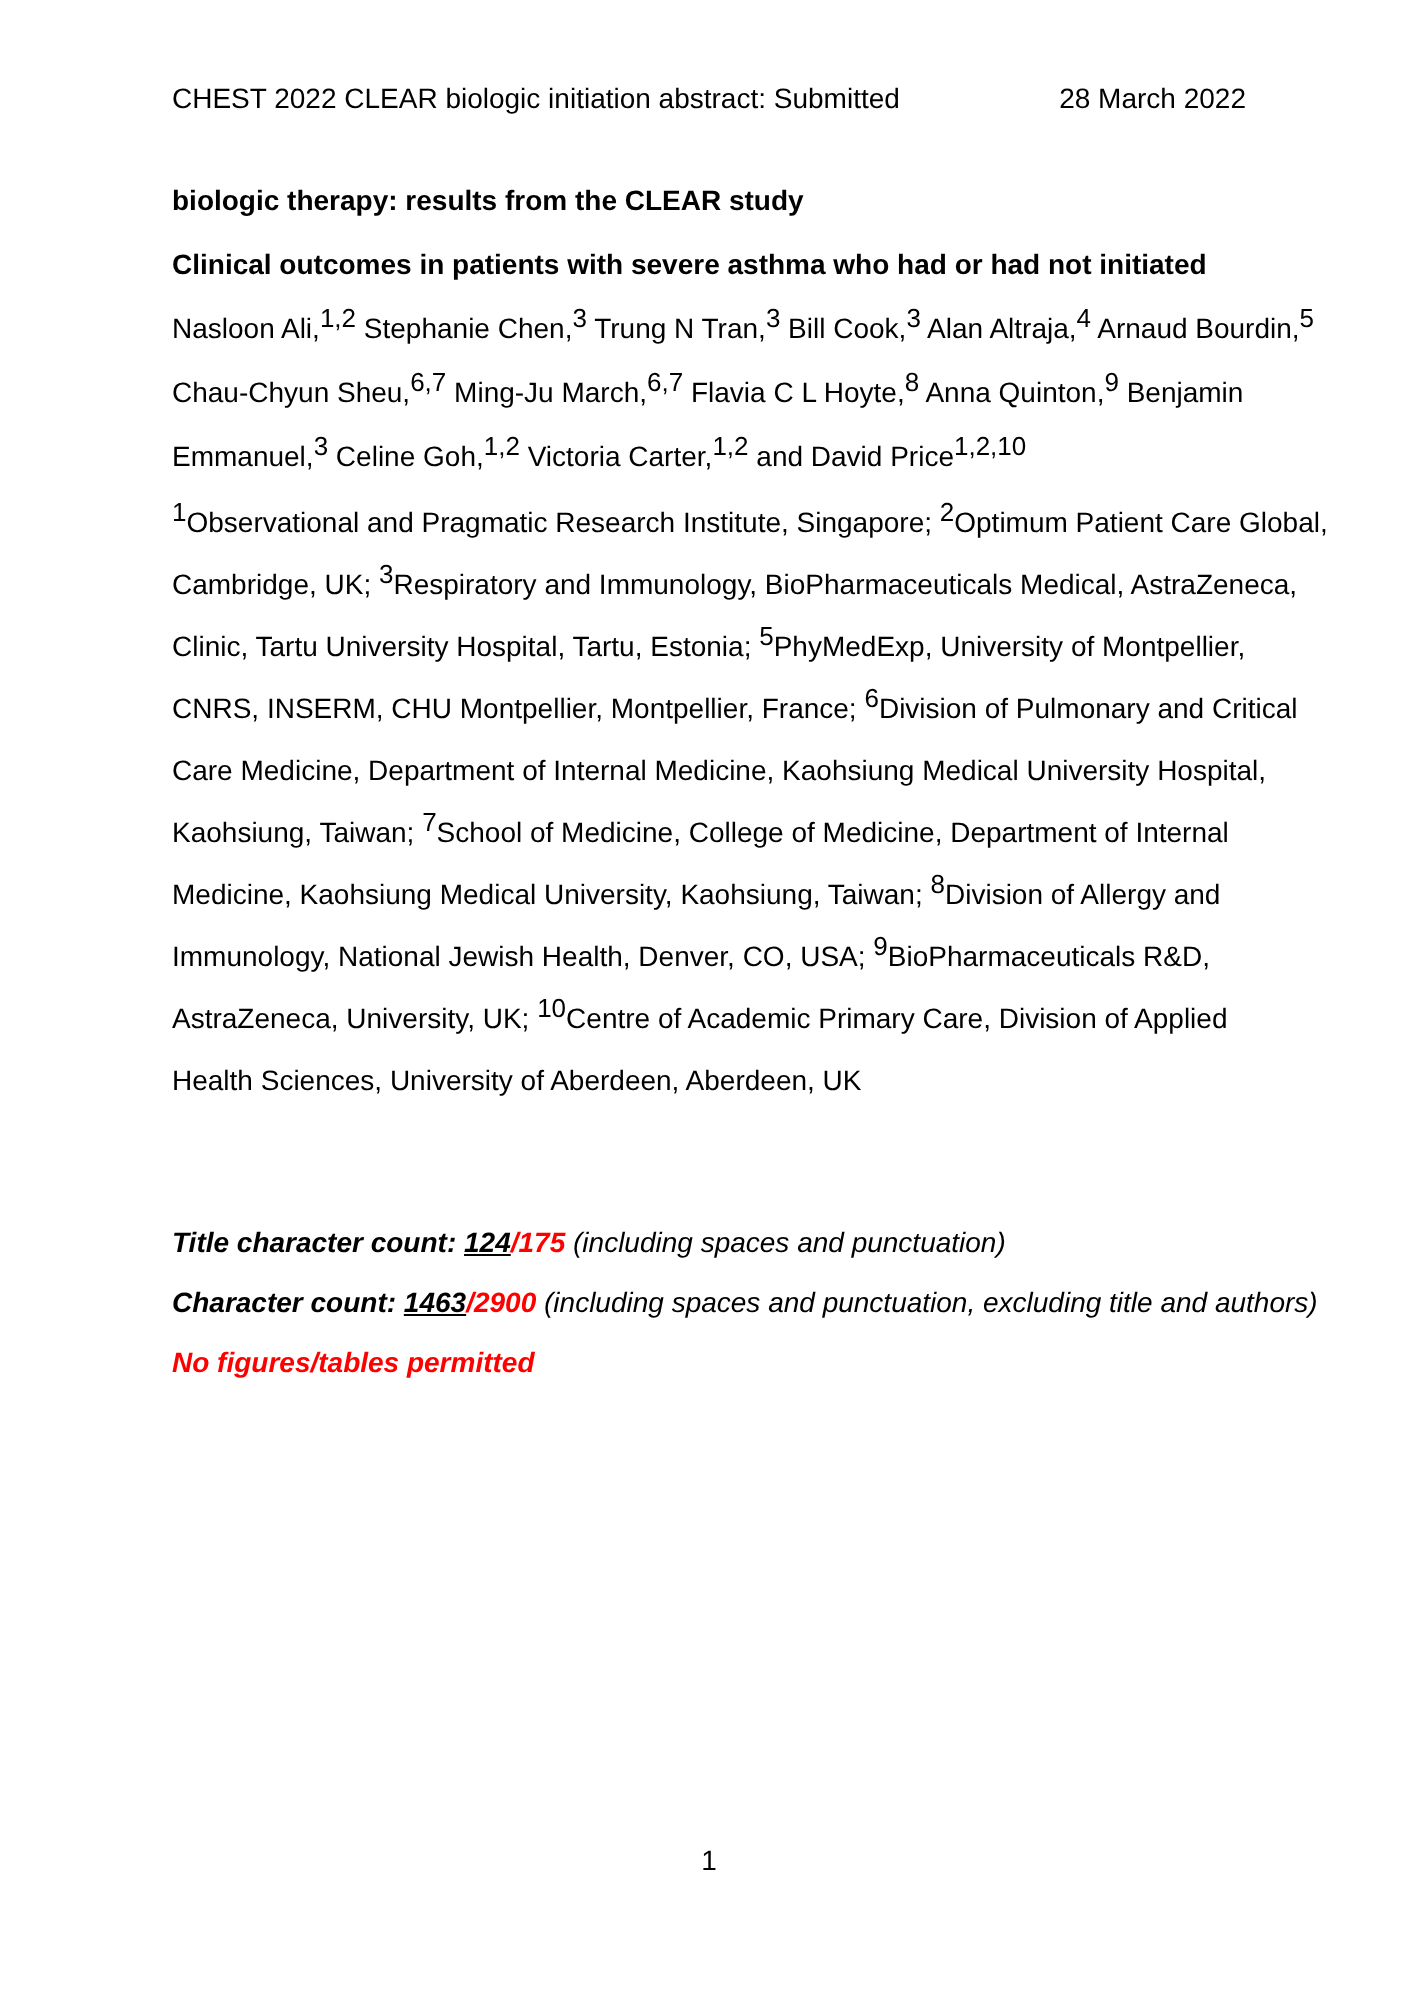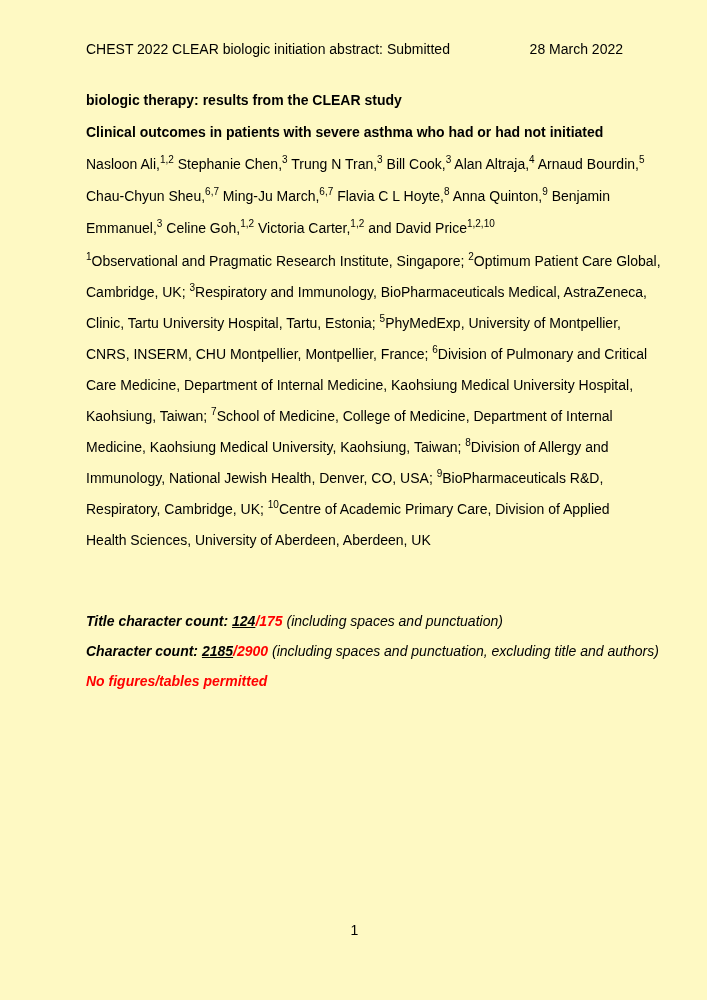--- a/index.html
+++ b/index.html
@@ -5,21 +5,21 @@
   html, body {
     margin: 0;
     padding: 0;
     background: #e8e8e8;
   }
   .page {
     position: relative;
     width: 707px;
     height: 1000px;
     margin: 0 auto;
-    background: #fef9c3;
+    background: #ffffff;
     font-family: "Liberation Sans", sans-serif;
     font-size: 14px;
     color: #000000;
     overflow: hidden;
   }
   .abs { position: absolute; left: 86px; right: 84px; }
   .header-row {
     top: 40px;
     display: flex;
     justify-content: space-between;
@@ -27,21 +27,21 @@
   }
   .title-block { top: 84px; font-weight: bold; }
   .title-block .line { line-height: 32px; white-space: nowrap; }
   .authors-block { top: 148px; }
   .authors-block .line { line-height: 32px; white-space: nowrap; }
   .affil-block { top: 246px; }
   .affil-block .line { line-height: 31px; white-space: nowrap; }
   .counts-block { top: 606px; font-style: italic; }
   .counts-block .line { line-height: 30px; white-space: nowrap; }
   .line sup {
-    font-size: 10px;
+    font-size: 13px;
     line-height: 0;
     vertical-align: super;
   }
   .b { font-weight: bold; }
   .red { color: #FF0000; }
   .u { text-decoration: underline; }
   .footer-row {
     top: 920px;
     text-align: center;
     line-height: 20px;
@@ -70,27 +70,27 @@
 
   <div class="abs affil-block">
       <div class="line"><sup>1</sup><span>Observational and Pragmatic Research Institute, Singapore; </span><sup>2</sup><span>Optimum Patient Care Global,</span></div>
       <div class="line"><span>Cambridge, UK; </span><sup>3</sup><span>Respiratory and Immunology, BioPharmaceuticals Medical, AstraZeneca,</span></div>
       <div class="line"><span>Clinic, Tartu University Hospital, Tartu, Estonia; </span><sup>5</sup><span>PhyMedExp, University of Montpellier,</span></div>
       <div class="line"><span>CNRS, INSERM, CHU Montpellier, Montpellier, France; </span><sup>6</sup><span>Division of Pulmonary and Critical</span></div>
       <div class="line"><span>Care Medicine, Department of Internal Medicine, Kaohsiung Medical University Hospital,</span></div>
       <div class="line"><span>Kaohsiung, Taiwan; </span><sup>7</sup><span>School of Medicine, College of Medicine, Department of Internal</span></div>
       <div class="line"><span>Medicine, Kaohsiung Medical University, Kaohsiung, Taiwan; </span><sup>8</sup><span>Division of Allergy and</span></div>
       <div class="line"><span>Immunology, National Jewish Health, Denver, CO, USA; </span><sup>9</sup><span>BioPharmaceuticals R&amp;D,</span></div>
-      <div class="line"><span>Respiratory, Cambridge, UK; </span><sup>10</sup><span>Centre of Academic Primary Care, Division of Applied</span></div>
+      <div class="line"><span>AstraZeneca, University, UK; </span><sup>10</sup><span>Centre of Academic Primary Care, Division of Applied</span></div>
       <div class="line"><span>Health Sciences, University of Aberdeen, Aberdeen, UK</span></div>
     </div>
 
   <div class="abs counts-block">
       <div class="line"><span class="b">Title character count: </span><span class="b u">124</span><span class="b red">/175</span><span> (including spaces and punctuation)</span></div>
-      <div class="line"><span class="b">Character count: </span><span class="b u">2185</span><span class="b red">/2900</span><span> (including spaces and punctuation, excluding title and authors)</span></div>
+      <div class="line"><span class="b">Character count: </span><span class="b u">1463</span><span class="b red">/2900</span><span> (including spaces and punctuation, excluding title and authors)</span></div>
       <div class="line"><span class="b red">No figures/tables permitted</span></div>
     </div>
 
   <div class="abs footer-row">
     <span>1</span>
   </div>
 
 </div>
 
 </body></html>

